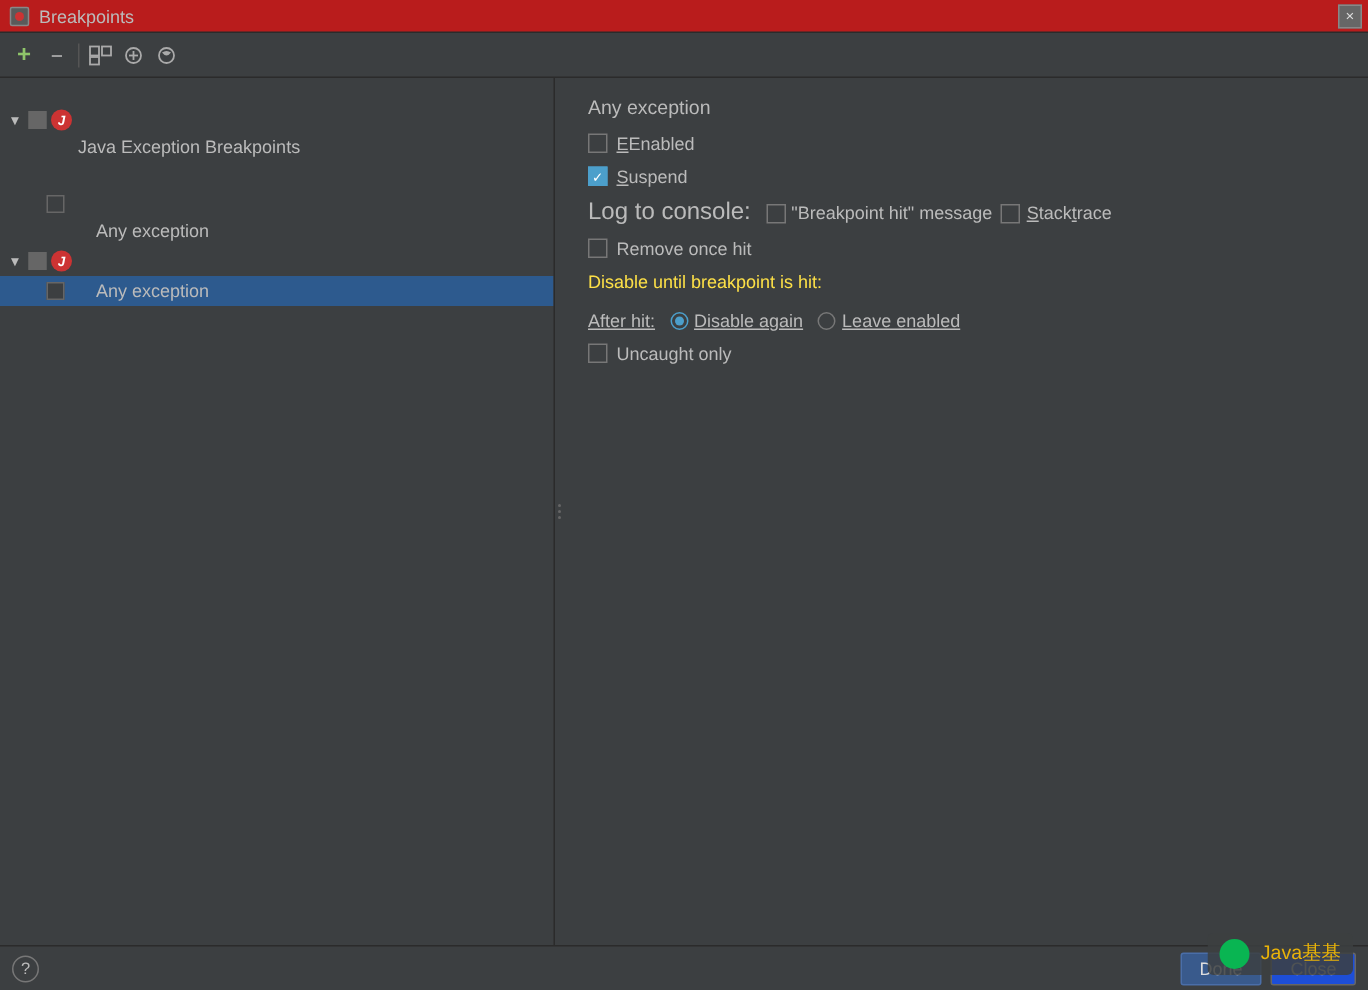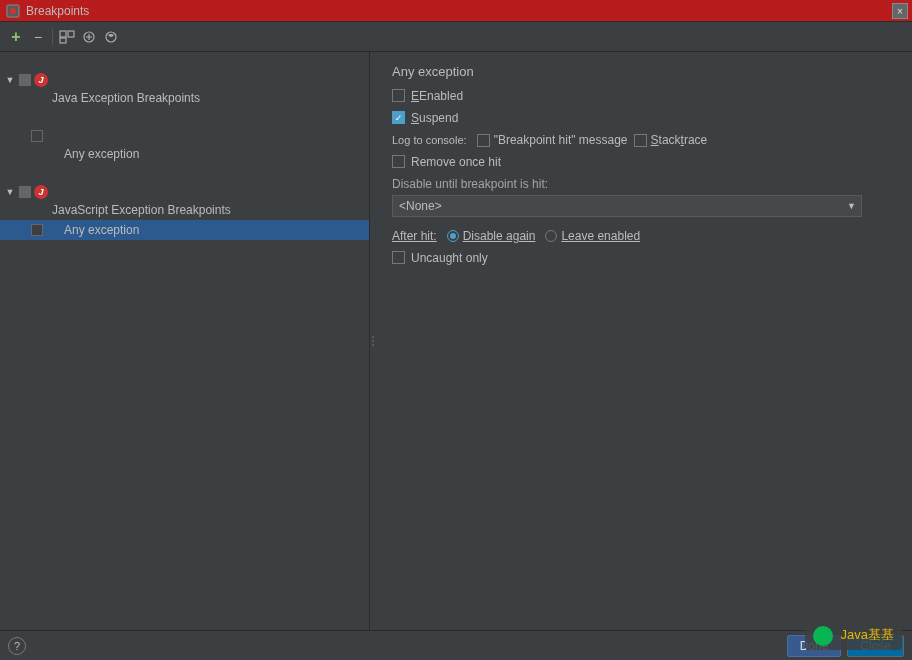--- a/index.html
+++ b/index.html
@@ -235,38 +235,38 @@
     .option-label u { text-decoration: underline; }
 
     .log-row {
       display: flex;
       align-items: center;
       gap: 6px;
       margin-bottom: 8px;
     }
     .log-row .log-label {
       color: #bbbbbb;
-      font-size: 11px;
+      font-size: 16px;
       margin-right: 4px;
     }
     .log-checkbox-wrap {
       display: flex;
       align-items: center;
       gap: 4px;
     }
     .log-text {
       color: #bbbbbb;
       font-size: 12px;
     }
 
     .dropdown-row {
       margin-bottom: 12px;
     }
     .dropdown-label {
-      color: #a3a3a3;
+      color: #fde047;
       font-size: 12px;
       margin-bottom: 4px;
     }
     .dropdown-select {
       width: 100%;
       background: #45494a;
       border: 1px solid #5a5a5a;
       color: #bbbbbb;
       padding: 3px 6px;
       font-size: 12px;
@@ -354,21 +354,21 @@
       cursor: pointer;
       display: flex;
       align-items: center;
       justify-content: center;
     }
     .action-buttons {
       display: flex;
       gap: 6px;
     }
     .action-btn {
-      background: #0369a1;
+      background: #1d4ed8;
       border: 1px solid #666;
       color: #bbbbbb;
       padding: 3px 12px;
       font-size: 12px;
       cursor: pointer;
       border-radius: 2px;
     }
     .action-btn.primary {
       background: #395a8c;
       border-color: #4a6ea8;
@@ -453,21 +453,20 @@
 
       <div class="tree-item" style="padding-left: 28px;">
         <div class="tree-checkbox"></div>
         <span class="tree-label" style="margin-left: 18px;">Any exception</span>
       </div>
 
       <div class="tree-item">
         <span class="tree-arrow">▼</span>
         <div class="tree-checkbox intermediate"></div>
         <span class="tree-icon">J</span>
-        <span class="tree-label">JavaScript Exception Breakpoints</span>
       </div>
 
       <div class="tree-item selected" style="padding-left: 28px;">
         <div class="tree-checkbox"></div>
         <span class="tree-sublabel" style="margin-left: 18px;">Any exception</span>
       </div>
 
     </div>
 
     <div class="divider-handle">
@@ -502,25 +501,20 @@
         </div>
       </div>
 
       <div class="option-row">
         <div class="checkbox-control"></div>
         <span class="option-label">Remove once hit</span>
       </div>
 
       <div class="dropdown-row">
         <div class="dropdown-label">Disable until breakpoint is hit:</div>
-        <div class="dropdown-wrapper">
-          <select class="dropdown-select">
-            <option>&lt;None&gt;</option>
-          </select>
-        </div>
       </div>
 
       <div class="after-hit-row">
         <span class="after-hit-label">After hit:</span>
         <div class="radio-option">
           <div class="radio-btn selected"></div>
           <span class="radio-label">Disable again</span>
         </div>
         <div class="radio-option">
           <div class="radio-btn"></div>

